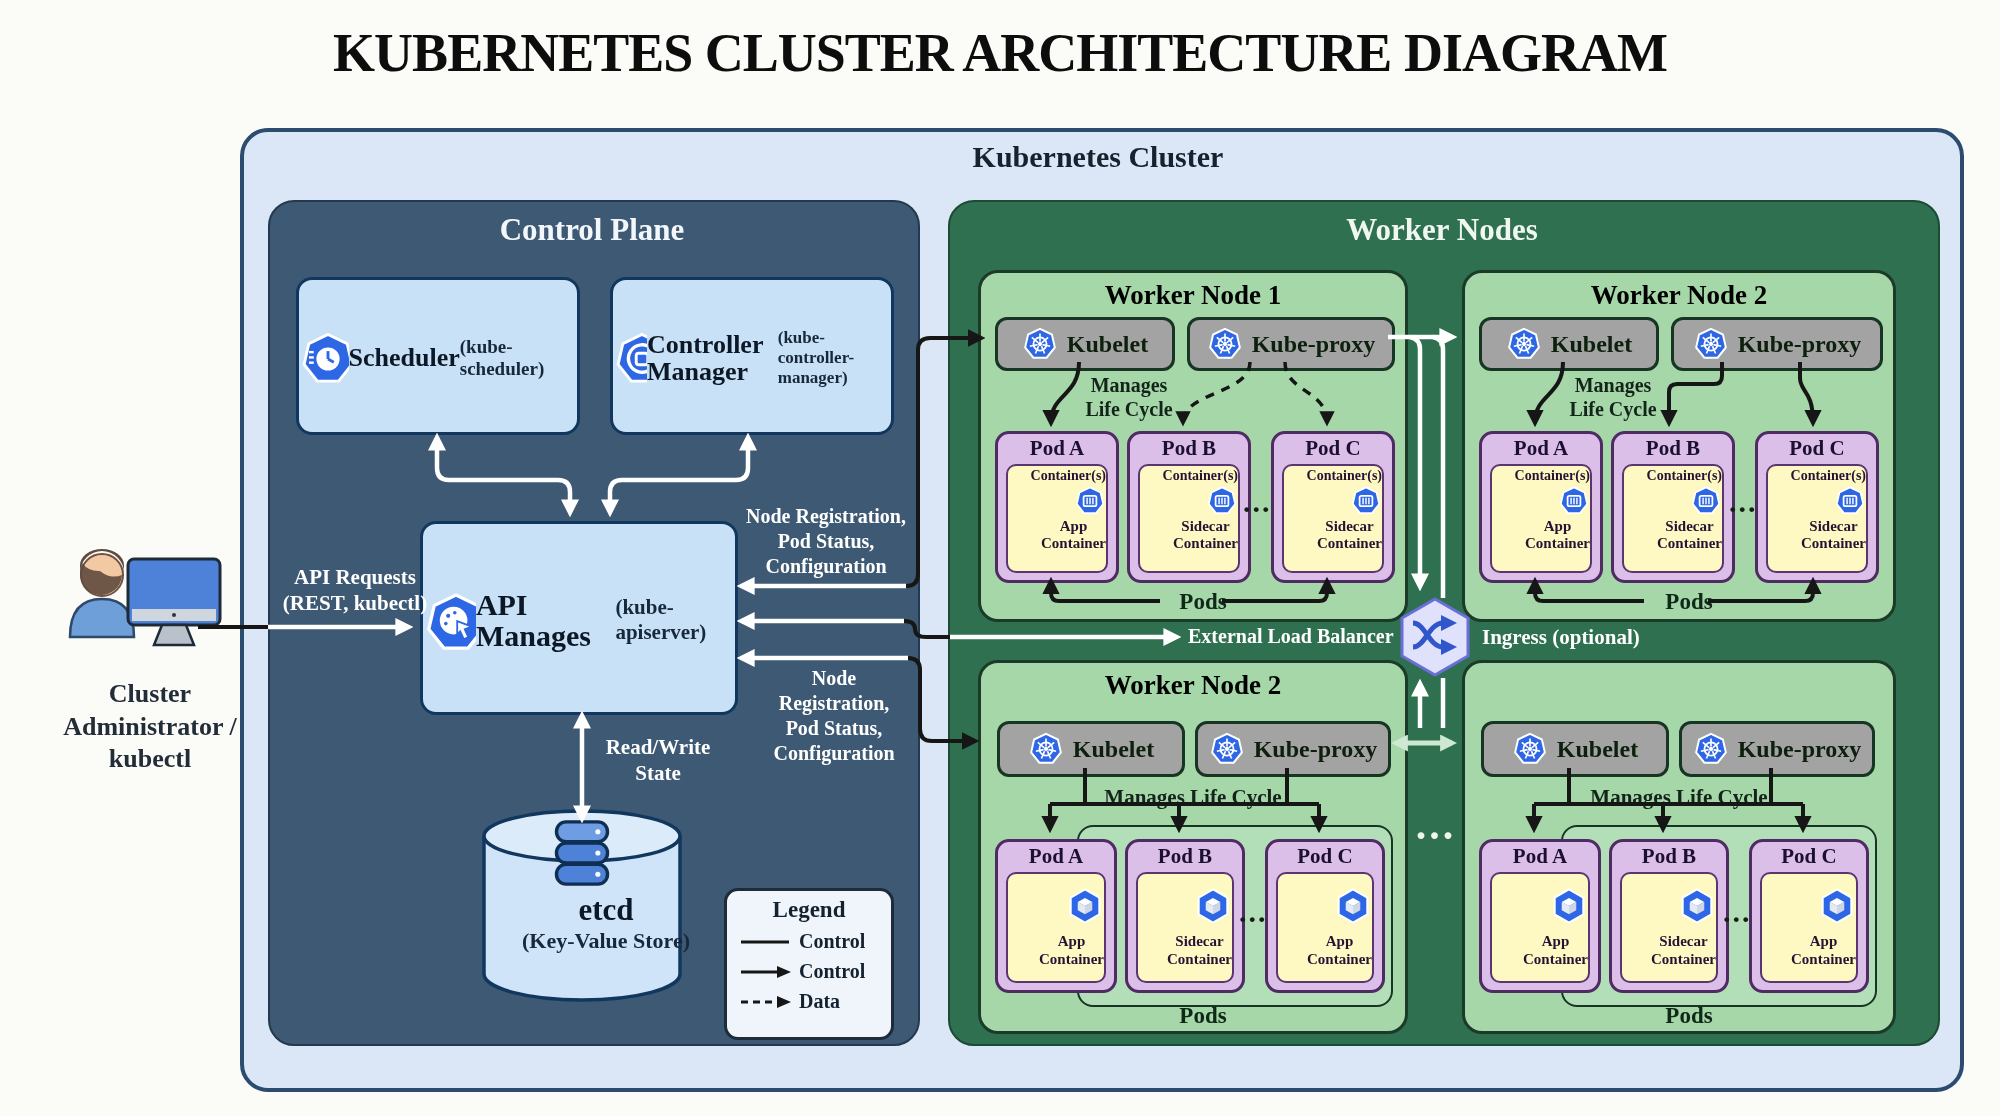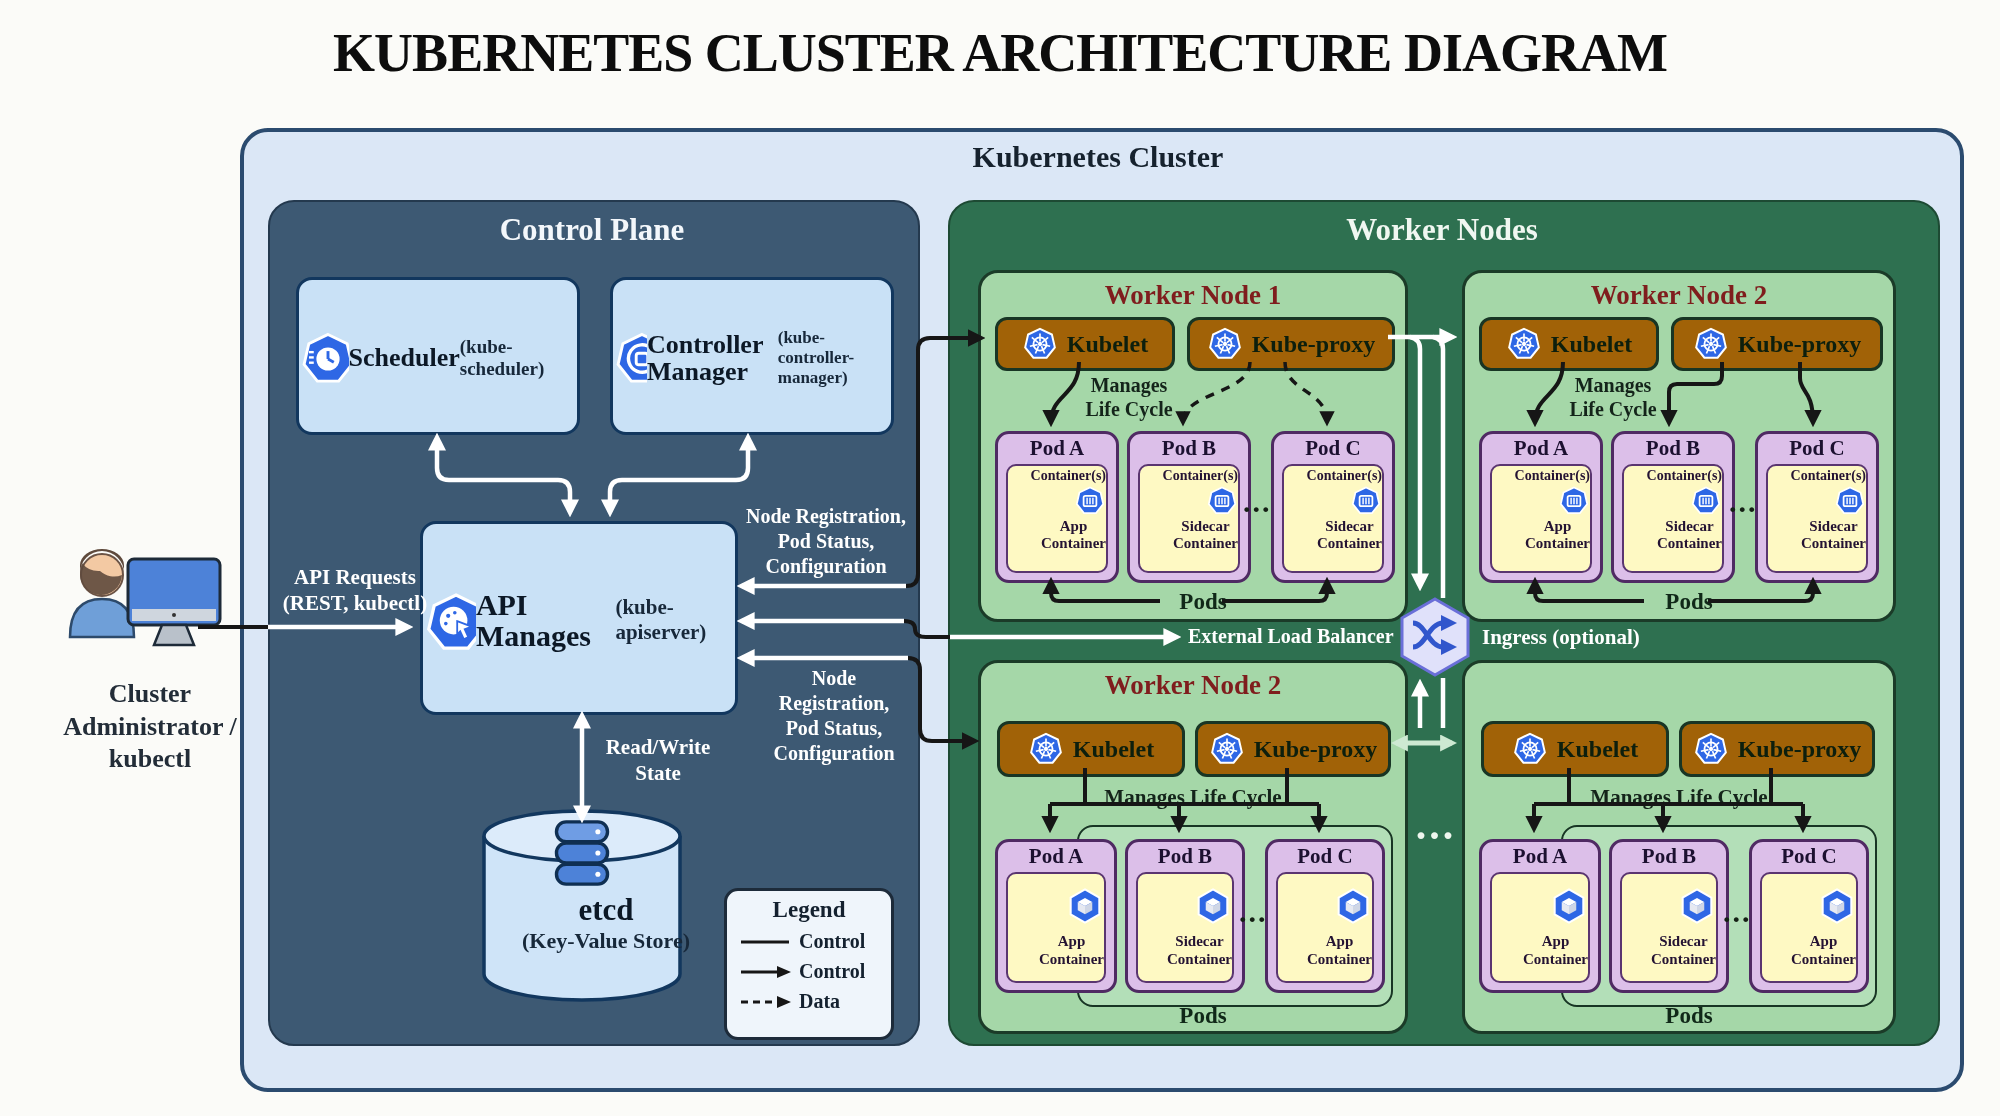--- a/index.html
+++ b/index.html
@@ -28,22 +28,22 @@
 
   .wlabel{color:#fff;font-weight:bold;text-align:center;line-height:1.25;}
   .dlabel{color:#14241a;font-weight:bold;text-align:center;line-height:1.2;}
 
   .workers{left:948px;top:200px;width:988px;height:842px;background:#2e7050;
            border:2px solid #1d4a33;border-radius:26px;}
   .workers-title{left:948px;top:212px;width:988px;text-align:center;font-size:31px;font-weight:bold;color:#f0f7f1;}
 
   .wnode{background:#a5d7a8;border:3px solid #1b3b28;border-radius:20px;}
   .wnode-title{position:absolute;left:0;top:7px;width:100%;text-align:center;
-               font-size:27px;font-weight:800;color:#7f1d1d;}
-  .agent{position:absolute;background:#a16207;border:3px solid #183524;border-radius:12px;
+               font-size:27px;font-weight:800;color:#000000;}
+  .agent{position:absolute;background:#a3a3a3;border:3px solid #183524;border-radius:12px;
          display:flex;align-items:center;justify-content:center;gap:9px;
          font-weight:800;font-size:24px;color:#0d1f0d;}
   .pod{position:absolute;background:#dcbfe9;border:3px solid #4f2a63;border-radius:14px;z-index:2;}
   .pod-title{position:absolute;left:0;top:2px;width:100%;text-align:center;
              font-size:21px;font-weight:800;color:#1c1030;}
   .pod-inner{position:absolute;left:8px;right:8px;top:30px;bottom:7px;background:#fef9c3;
              border:2.5px solid #5a3570;border-radius:10px;display:flex;flex-direction:column;
              align-items:flex-end;}
   .wn-top .pod-inner{justify-content:flex-start;padding-top:2px;gap:1px;}
   .wn-bot .pod-inner{justify-content:center;gap:8px;}

